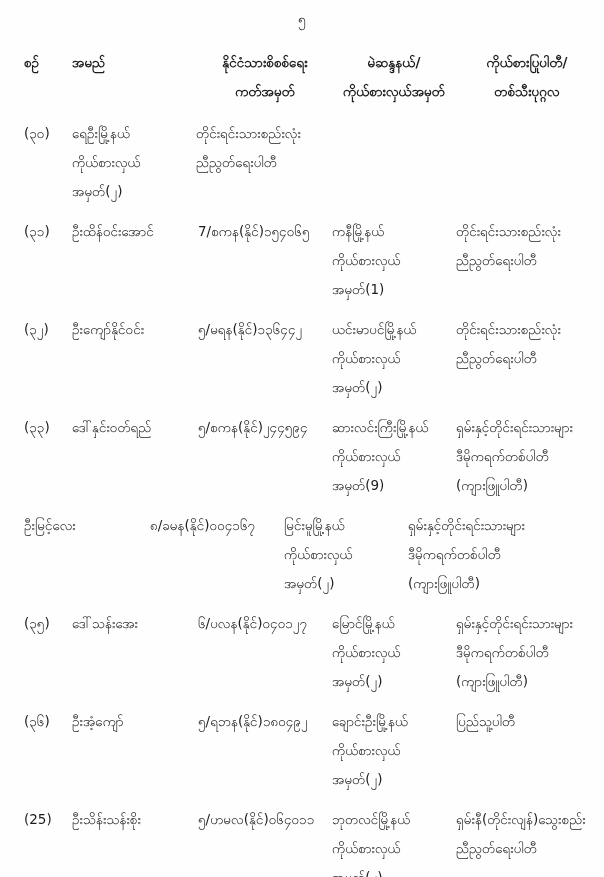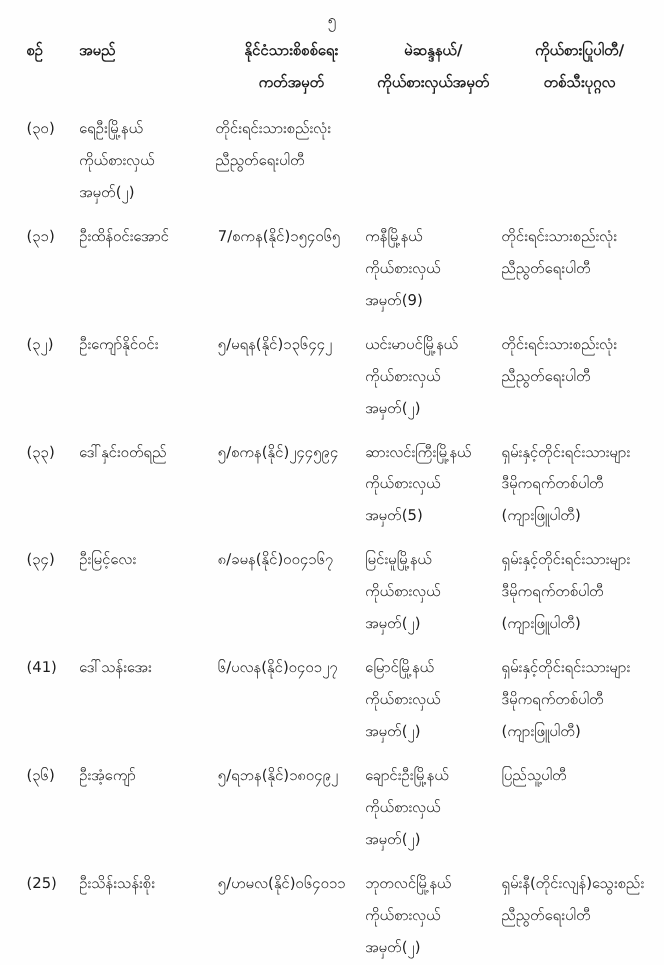--- a/index.html
+++ b/index.html
@@ -20,21 +20,21 @@
     text-align: center;
     font-size: 14px;
     line-height: 22px;
     padding-right: 18px;
   }
   .table-header {
     display: flex;
     font-weight: bold;
     font-size: 13.5px;
     line-height: 26px;
-    margin-top: 2px;
+    margin-top: 18px;
   }
   .row {
     display: flex;
     margin-bottom: 11px;
   }
   .cell {
     font-size: 13.5px;
     line-height: 29px;
     white-space: pre-line;
     word-break: break-word;
@@ -79,21 +79,21 @@
       <div class="cell c-party">တိုင်းရင်းသားစည်းလုံး
 ညီညွတ်ရေးပါတီ</div>
     </div>
 
     <div class="row">
       <div class="cell c-serial">(၃၁)</div>
       <div class="cell c-name">ဦးထိန်ဝင်းအောင်</div>
       <div class="cell c-id">7/စကန(နိုင်)၁၅၄၀၆၅</div>
       <div class="cell c-const">ကနီမြို့နယ်
 ကိုယ်စားလှယ်
-အမှတ်(9)</div>
+အမှတ်(1)</div>
       <div class="cell c-party">တိုင်းရင်းသားစည်းလုံး
 ညီညွတ်ရေးပါတီ</div>
     </div>
 
     <div class="row">
       <div class="cell c-serial">(၃၂)</div>
       <div class="cell c-name">ဦးကျော်နိုင်ဝင်း</div>
       <div class="cell c-id">၅/မရန(နိုင်)၁၃၆၄၄၂</div>
       <div class="cell c-const">ယင်းမာပင်မြို့နယ်
 ကိုယ်စားလှယ်
@@ -101,40 +101,39 @@
       <div class="cell c-party">တိုင်းရင်းသားစည်းလုံး
 ညီညွတ်ရေးပါတီ</div>
     </div>
 
     <div class="row">
       <div class="cell c-serial">(၃၃)</div>
       <div class="cell c-name">ဒေါ်နှင်းဝတ်ရည်</div>
       <div class="cell c-id">၅/စကန(နိုင်)၂၄၄၅၉၄</div>
       <div class="cell c-const">ဆားလင်းကြီးမြို့နယ်
 ကိုယ်စားလှယ်
-အမှတ်(5)</div>
+အမှတ်(9)</div>
       <div class="cell c-party">ရှမ်းနှင့်တိုင်းရင်းသားများ
 ဒီမိုကရက်တစ်ပါတီ
 (ကျားဖြူပါတီ)</div>
     </div>
 
     <div class="row">
-      <div class="cell c-serial">(၃၄)</div>
       <div class="cell c-name">ဦးမြင့်လေး</div>
       <div class="cell c-id">၈/ခမန(နိုင်)၀၀၄၁၆၇</div>
       <div class="cell c-const">မြင်းမူမြို့နယ်
 ကိုယ်စားလှယ်
 အမှတ်(၂)</div>
       <div class="cell c-party">ရှမ်းနှင့်တိုင်းရင်းသားများ
 ဒီမိုကရက်တစ်ပါတီ
 (ကျားဖြူပါတီ)</div>
     </div>
 
     <div class="row">
-      <div class="cell c-serial">(41)</div>
+      <div class="cell c-serial">(၃၅)</div>
       <div class="cell c-name">ဒေါ်သန်းအေး</div>
       <div class="cell c-id">၆/ပလန(နိုင်)၀၄၀၁၂၇</div>
       <div class="cell c-const">မြောင်မြို့နယ်
 ကိုယ်စားလှယ်
 အမှတ်(၂)</div>
       <div class="cell c-party">ရှမ်းနှင့်တိုင်းရင်းသားများ
 ဒီမိုကရက်တစ်ပါတီ
 (ကျားဖြူပါတီ)</div>
     </div>
 

